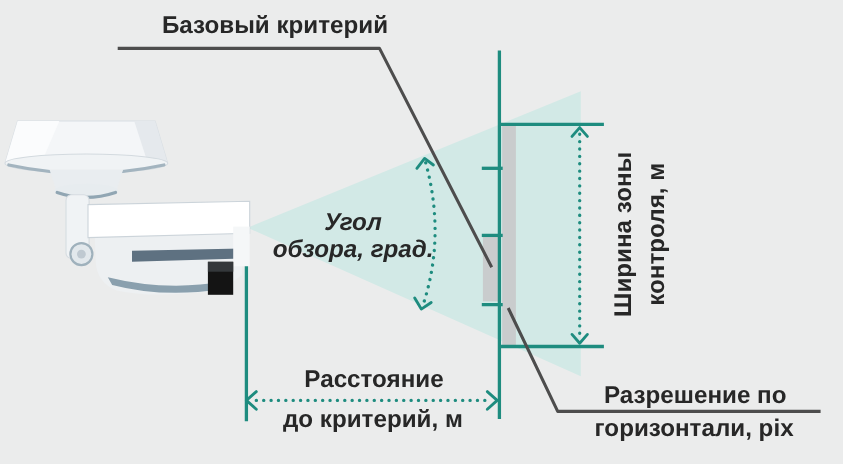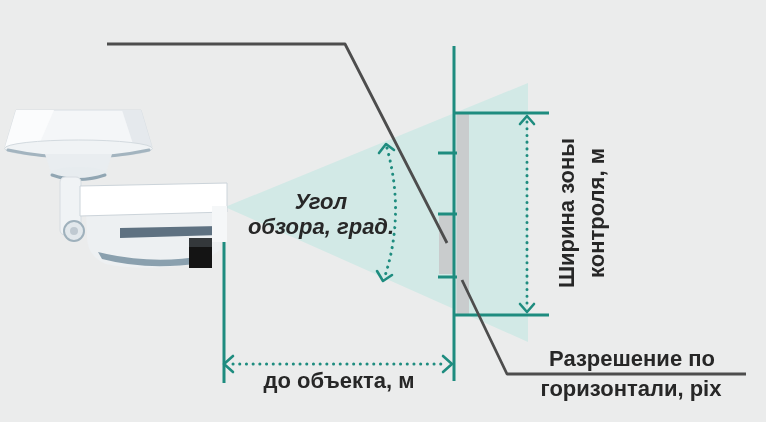--- a/index.html
+++ b/index.html
@@ -112,27 +112,29 @@
         <polygon points="212,206 227,206 227,242 212,242" fill="#f5f7f8"></polygon>
       </g>
 
       <g>
         <rect x="189" y="238" width="23" height="30" fill="#141414"></rect>
         <rect x="189" y="238" width="23" height="9" fill="#34383b"></rect>
       </g>
     </g>
   </svg>
 
+  <div class="lbl" style="left:100px;top:10px;">Базовый критерий</div>
 
   <div class="lbl" style="left:171px;top:189px;font-style:italic;">
     <span>Угол</span><br>
     <span>обзора, град.</span>
   </div>
 
-  <div class="lbl" style="left:189px;top:368px;">до объекта, м</div>
+  <div class="lbl" style="left:190px;top:332px;">Расстояние</div>
+  <div class="lbl" style="left:189px;top:368px;">до критерий, м</div>
 
   <div class="lbl-rot">
     <span>Ширина зоны</span><br>
     <span>контроля, м</span>
   </div>
 
   <div class="lbl" style="left:482px;top:346px;">Разрешение по</div>
   <div class="lbl" style="left:481px;top:376px;">горизонтали, pix</div>
 
 </div>

